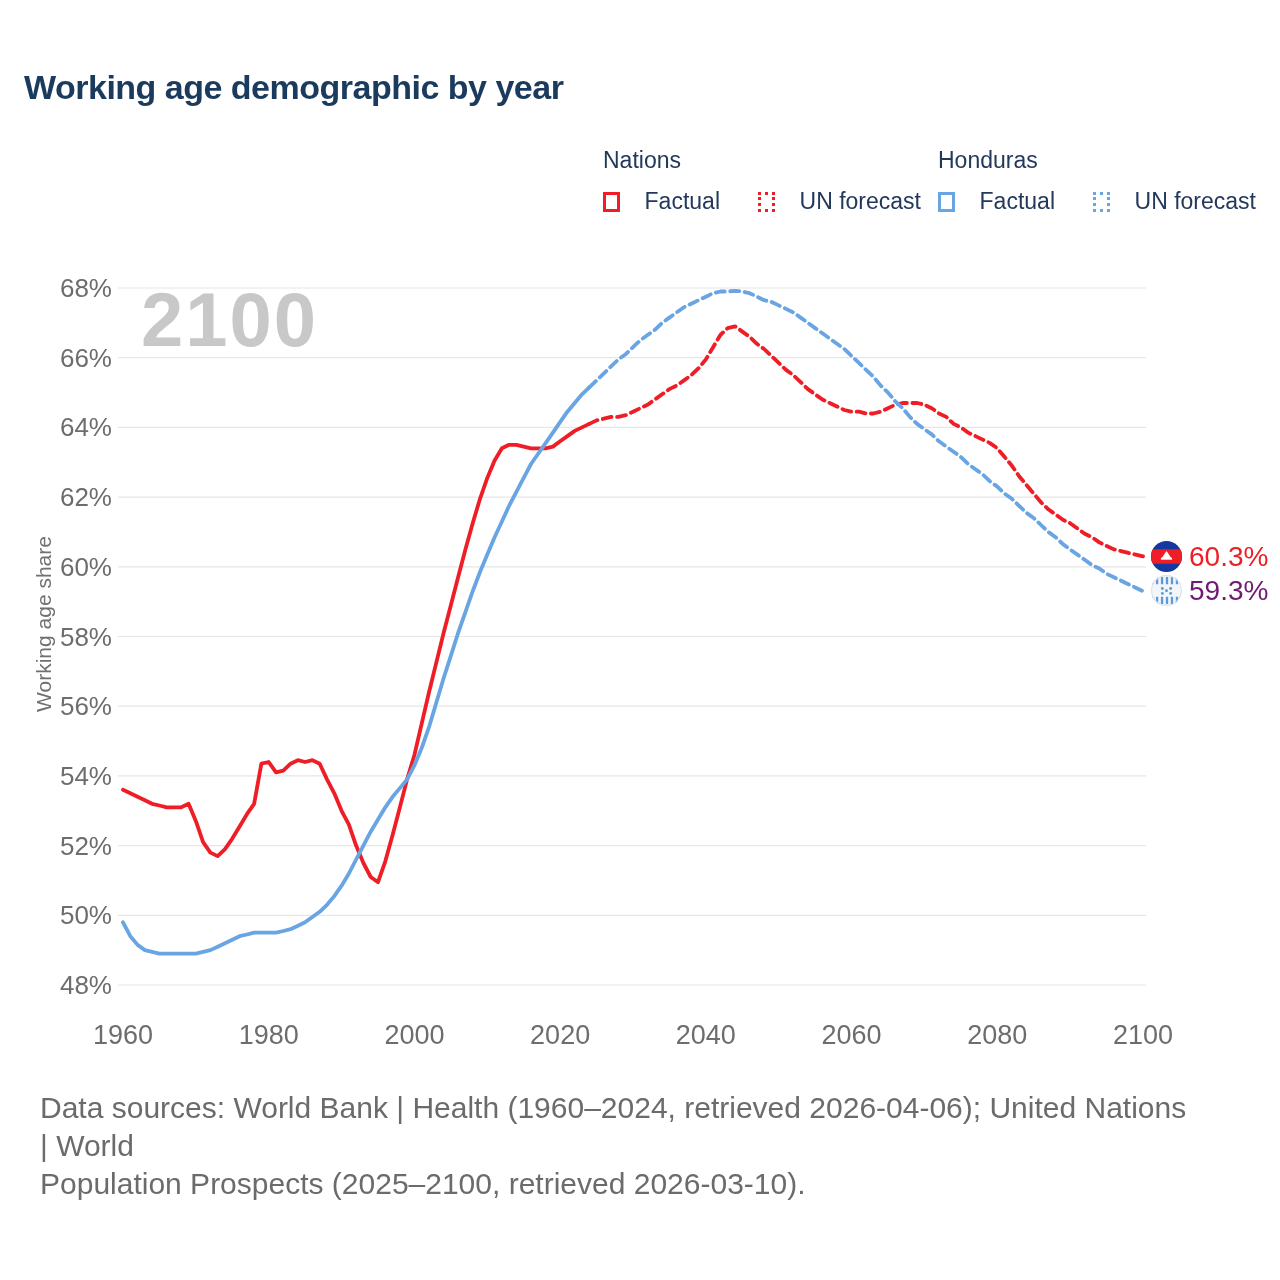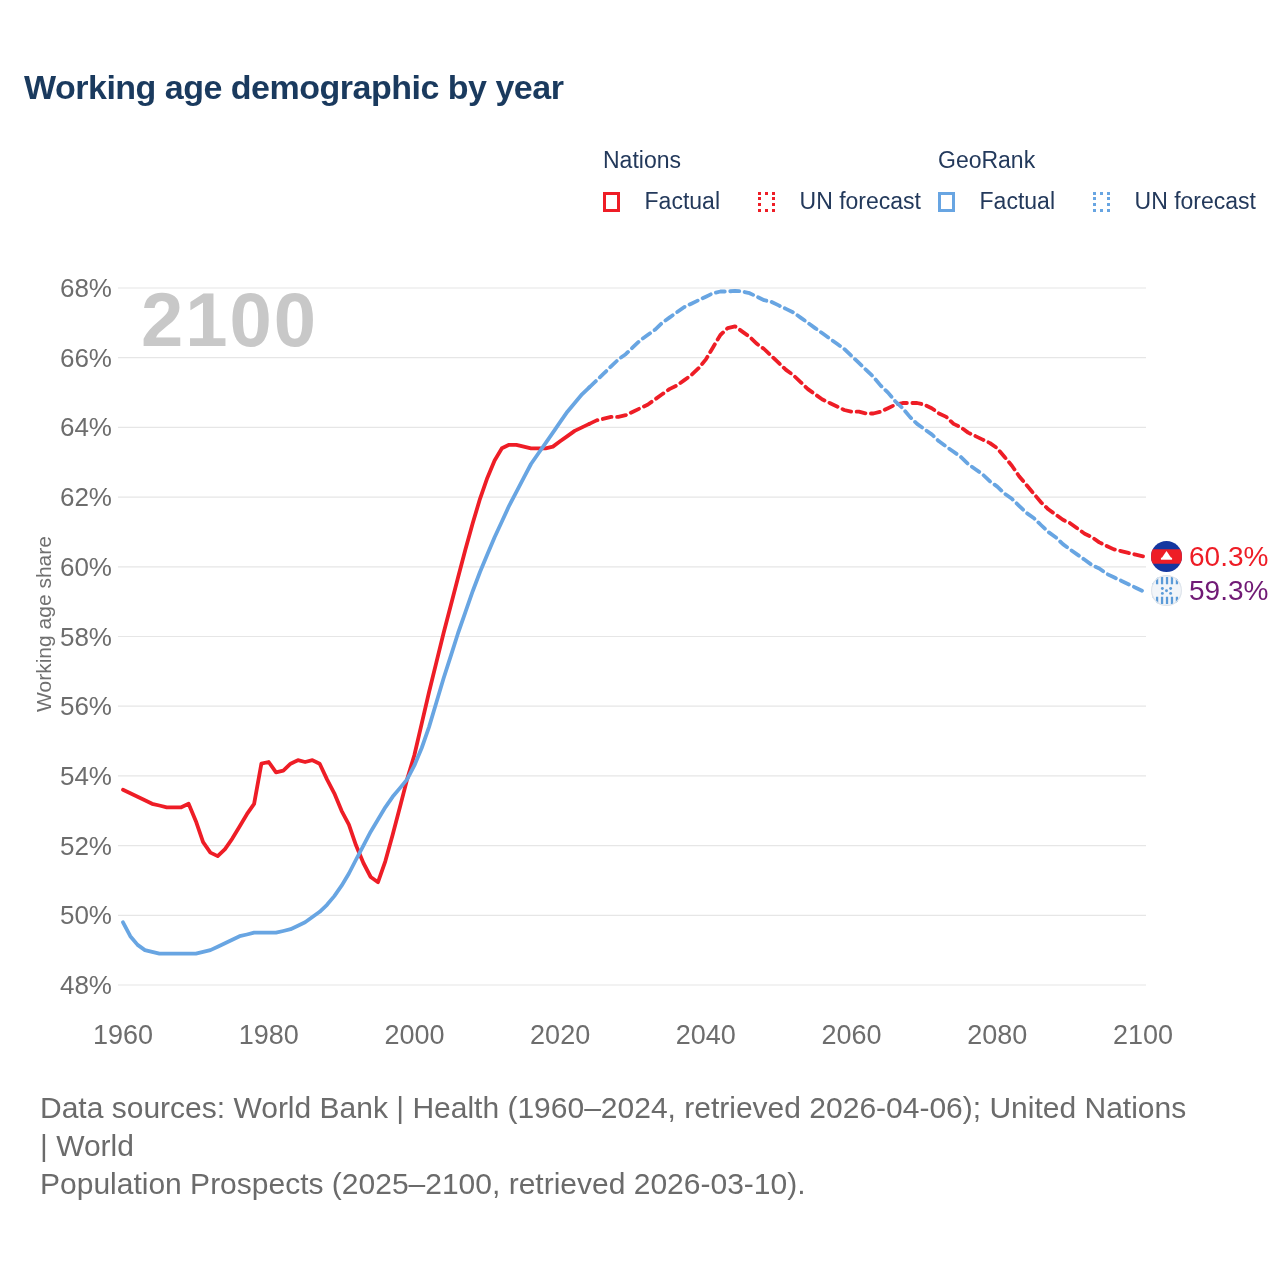--- a/index.html
+++ b/index.html
@@ -71,21 +71,21 @@
   <div class="legend-head">Nations</div>
   <div class="legend-row">
     <span class="lbox solid-red"></span>
     <span class="ltext">Factual</span>
     <span class="lbox dot-red"></span>
     <span class="ltext">UN forecast</span>
   </div>
 </div>
 
 <div class="legend-group" style="left:938px;top:147px;">
-  <div class="legend-head">GeoRank</div>
+  <div class="legend-head">Honduras</div>
   <div class="legend-row">
     <span class="lbox solid-blue"></span>
     <span class="ltext">Factual</span>
     <span class="lbox dot-blue"></span>
     <span class="ltext">UN forecast</span>
   </div>
 </div>
 
 <div id="watermark" class="abs">2100</div>
 

